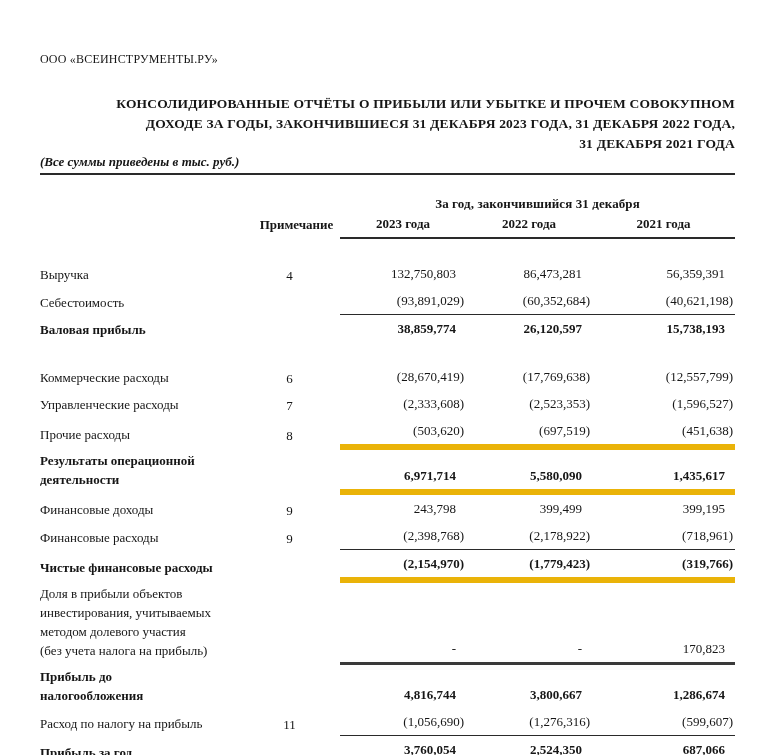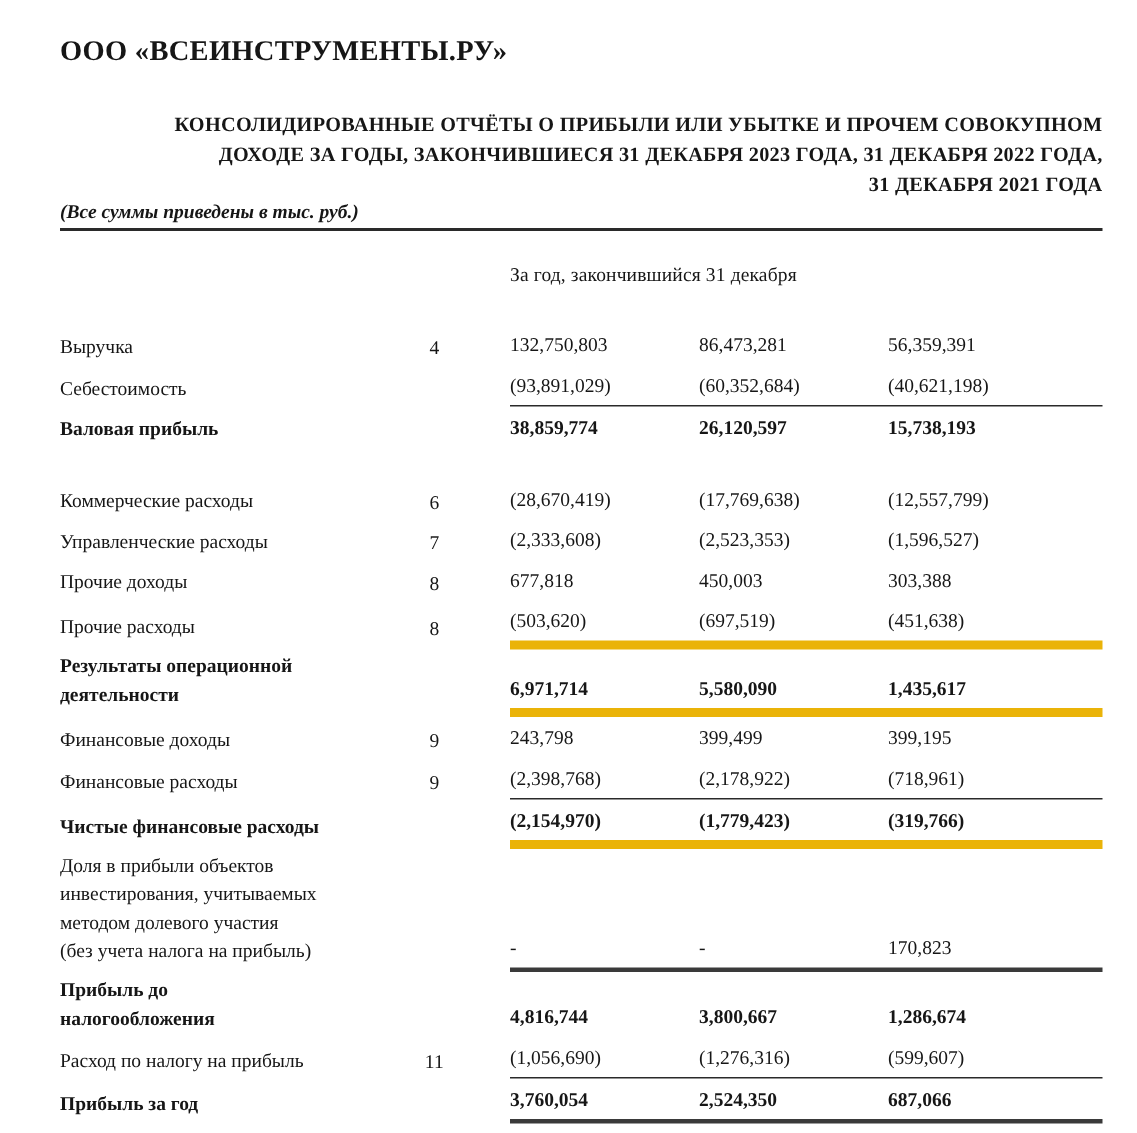--- a/index.html
+++ b/index.html
@@ -9,24 +9,25 @@
     height: 755px;
     box-sizing: border-box;
     padding: 24px 23px 0 40px;
     background: #ffffff;
     color: #161616;
     font-family: "Liberation Serif", "DejaVu Serif", serif;
     font-size: 13px;
     overflow: hidden;
   }
   .company {
-    font-weight: bold;
-    font-size: 19px;
+    font-weight: normal;
+    font-size: 12px;
     letter-spacing: .2px;
     margin-bottom: 27px;
+    margin-top: 28px;
   }
   .doc-title {
     font-weight: bold;
     font-size: 13.5px;
     line-height: 20px;
     white-space: pre-line;
     letter-spacing: .2px;
     text-align: right;
   }
   .units-note {
@@ -47,22 +48,22 @@
   }
   col.c-label { width: 213px; }
   col.c-note  { width: 87px; }
   col.c-y1    { width: 126px; }
   col.c-y2    { width: 126px; }
   col.c-y3    { width: 143px; }
 
   th, td { vertical-align: bottom; font-weight: normal; padding: 0; }
 
   .spanner {
-    text-align: left;
-    font-weight: normal;
+    text-align: center;
+    font-weight: bold;
     padding-bottom: 4px;
     letter-spacing: .1px;
   }
   .year-head {
     text-align: center;
     font-weight: bold;
     padding-bottom: 5px;
     border-bottom: 2px solid #2a2a2a;
   }
   .note-head {
@@ -75,20 +76,21 @@
   td.lbl {
     white-space: pre-line;
     line-height: 19px;
     padding: 4px 6px 3px 0;
   }
   td.note {
     text-align: center;
     padding: 4px 14px 3px 0;
   }
   td.val {
+    text-align: right;
     padding: 4px 2px 4px 0;
     line-height: 19px;
     margin-top: 12px;
   }
   td.val.pos { padding-right: 10px; }
 
   tr.bold td { font-weight: bold; }
 
   tr.u-thin  td.val { border-bottom: 1.5px solid #2a2a2a; }
   tr.u-med   td.val { border-bottom: 6px solid #eab308; }
@@ -116,20 +118,27 @@
         <col class="c-y1">
         <col class="c-y2">
         <col class="c-y3">
     </colgroup>
     <thead>
       <tr>
         <th></th>
         <th></th>
         <th class="spanner" colspan="3">За год, закончившийся 31 декабря</th>
       </tr>
+      <tr>
+        <th></th>
+        <th class="note-head">Примечание</th>
+        <th class="year-head">2023 года</th>
+        <th class="year-head">2022 года</th>
+        <th class="year-head">2021 года</th>
+      </tr>
     </thead>
     <tbody>
         <tr class="gap">
           <td class="lbl">Выручка</td>
           <td class="note">4</td>
           <td class="val pos">132,750,803</td>
           <td class="val pos">86,473,281</td>
           <td class="val pos">56,359,391</td>
         </tr>
         <tr class="u-thin">
@@ -153,27 +162,20 @@
           <td class="val">(17,769,638)</td>
           <td class="val">(12,557,799)</td>
         </tr>
         <tr>
           <td class="lbl">Управленческие расходы</td>
           <td class="note">7</td>
           <td class="val">(2,333,608)</td>
           <td class="val">(2,523,353)</td>
           <td class="val">(1,596,527)</td>
         </tr>
-        <tr>
-          <td class="lbl">Прочие доходы</td>
-          <td class="note">8</td>
-          <td class="val pos">677,818</td>
-          <td class="val pos">450,003</td>
-          <td class="val pos">303,388</td>
-        </tr>
         <tr class="u-med">
           <td class="lbl">Прочие расходы</td>
           <td class="note">8</td>
           <td class="val">(503,620)</td>
           <td class="val">(697,519)</td>
           <td class="val">(451,638)</td>
         </tr>
         <tr class="bold u-med">
           <td class="lbl">Результаты операционной
 деятельности</td>

